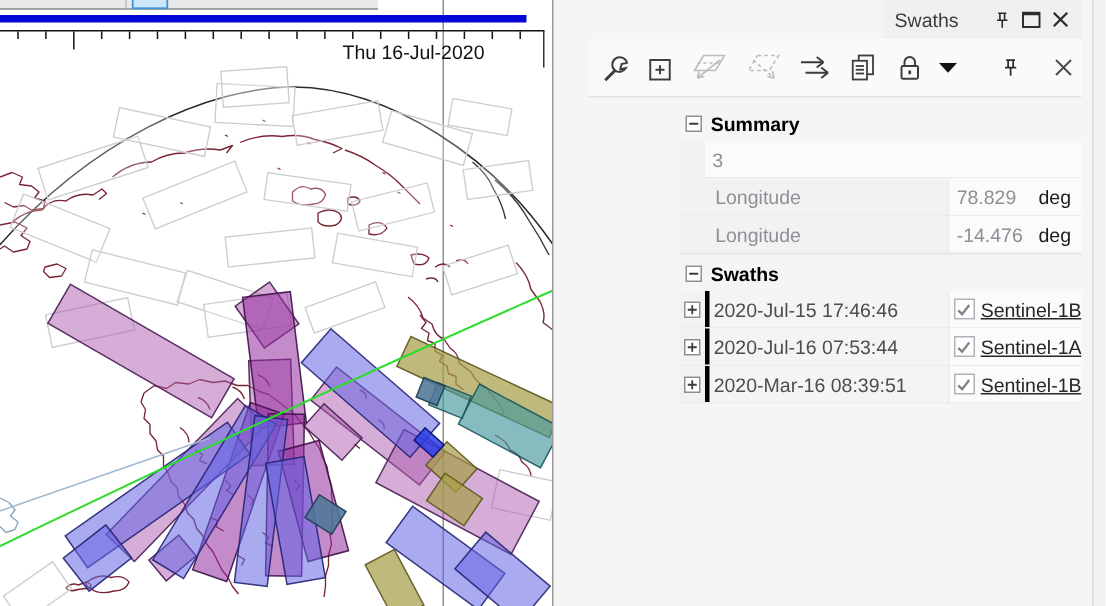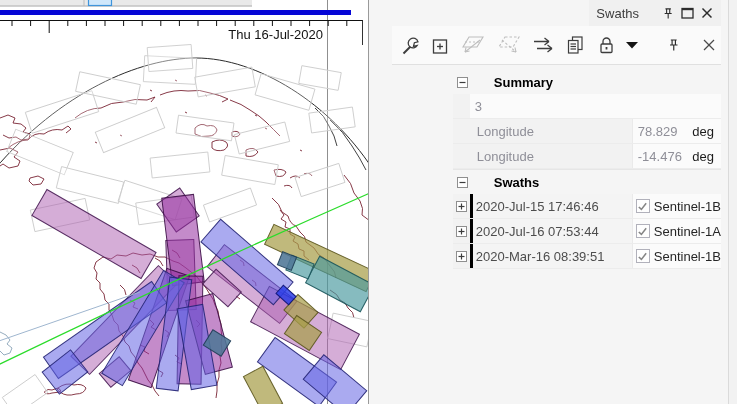--- a/index.html
+++ b/index.html
@@ -1,20 +1,20 @@
 <!DOCTYPE html>
 <html><head>
 <meta charset="utf-8">
 <style>
   html,body{margin:0;padding:0;background:#fff;}
   body{font-family:"Liberation Sans","DejaVu Sans",sans-serif;}
   #app{position:relative;width:737px;height:404px;overflow:hidden;background:#fff;}
 
   
-  .map-pane{position:absolute;left:0;top:0;width:328px;height:404px;background:#fff;border-right:1px solid #8f8f8f;box-sizing:border-box;}
+  .map-pane{position:absolute;left:0;top:0;width:296px;height:404px;background:#fff;border-right:1px solid #8f8f8f;box-sizing:border-box;}
   .map-pane svg{display:block;}
 
   
   .panel{position:absolute;left:368px;top:0;width:369px;height:404px;background:#f5f5f5;box-sizing:border-box;border-left:1px solid #9a9a9a;display:flex;flex-direction:column;}
   .panel .edge{position:absolute;right:0;top:0;width:8px;height:404px;background:#f2f2f2;border-left:1px solid #dadada;}
   .pcontent{width:352px;display:flex;flex-direction:column;height:100%;align-items:flex-end;}
 
   .titlebar{height:26px;display:flex;align-items:center;background:#f0f0f0;padding:0 4px 0 7px;flex:none;}
   .titlebar .title{font-size:13px;color:#3c3c3c;white-space:nowrap;}
   .grip{flex:1;height:11px;margin:3px 8px 0 10px;
@@ -23,28 +23,28 @@
   .tb-btn{width:20px;height:18px;display:flex;align-items:center;justify-content:center;cursor:default;flex:none;}
 
   .toolbar{height:38px;display:flex;align-items:center;background:#fafafa;padding:0 6px 0 7px;gap:9px;flex:none;border-bottom:1px solid #e0e0e0;}
   .ico{display:flex;align-items:center;justify-content:center;flex:none;}
   .ml-auto{margin-left:auto;}
 
   
   .grid{flex:1;background:#f5f5f5;padding-top:5px;font-size:13px;overflow:hidden;}
   .sec-header{height:24px;display:flex;align-items:center;background:#f5f5f5;}
   .sec-header .cbox{margin:0 6px 0 4px;}
-  .sec-header b{color:#000;font-size:13px;margin-left:20px;}
+  .sec-header b{color:#000;font-size:13px;}
   .prow{height:25px;display:flex;align-items:stretch;border-bottom:1px solid #ececec;box-sizing:border-box;background:#fbfbfb;}
   .gutter{width:17px;flex:none;background:#f2f2f2;display:flex;align-items:center;justify-content:center;}
   .plabel{width:163px;flex:none;background:#f2f2f2;color:#8f8f98;display:flex;align-items:center;padding-left:7px;box-sizing:border-box;border-right:1px solid #eaeaea;}
   .pvalue{flex:1;display:flex;align-items:center;background:#fbfbfb;color:#8f8f98;padding-left:5px;}
   .punit{margin-left:auto;padding-right:7px;color:#1c1c1c;}
   .tstamp{width:163px;flex:none;background:#f4f4f4;color:#4d4d4d;display:flex;align-items:center;padding-left:3px;box-sizing:border-box;border-right:1px solid #eaeaea;border-left:3px solid #000000;}
-  .swval{flex:1;display:flex;align-items:center;background:#fbfbfb;color:#262626;gap:4px;padding-left:3px;}
+  .swval{flex:1;display:flex;align-items:center;background:#fbfbfb;color:#262626;gap:4px;padding-left:3px;text-decoration:underline;}
 
   .cbox{width:11px;height:11px;border:1px solid #8f8f8f;background:#fff;display:flex;align-items:center;justify-content:center;box-sizing:border-box;flex:none;}
   .checkbox{width:14px;height:14px;border:1px solid #b1b1bb;background:#fefefe;box-sizing:border-box;display:flex;align-items:center;justify-content:center;flex:none;}
 </style>
 </head>
 <body>
 
 <div id="app">
 
   <div class="map-pane">

